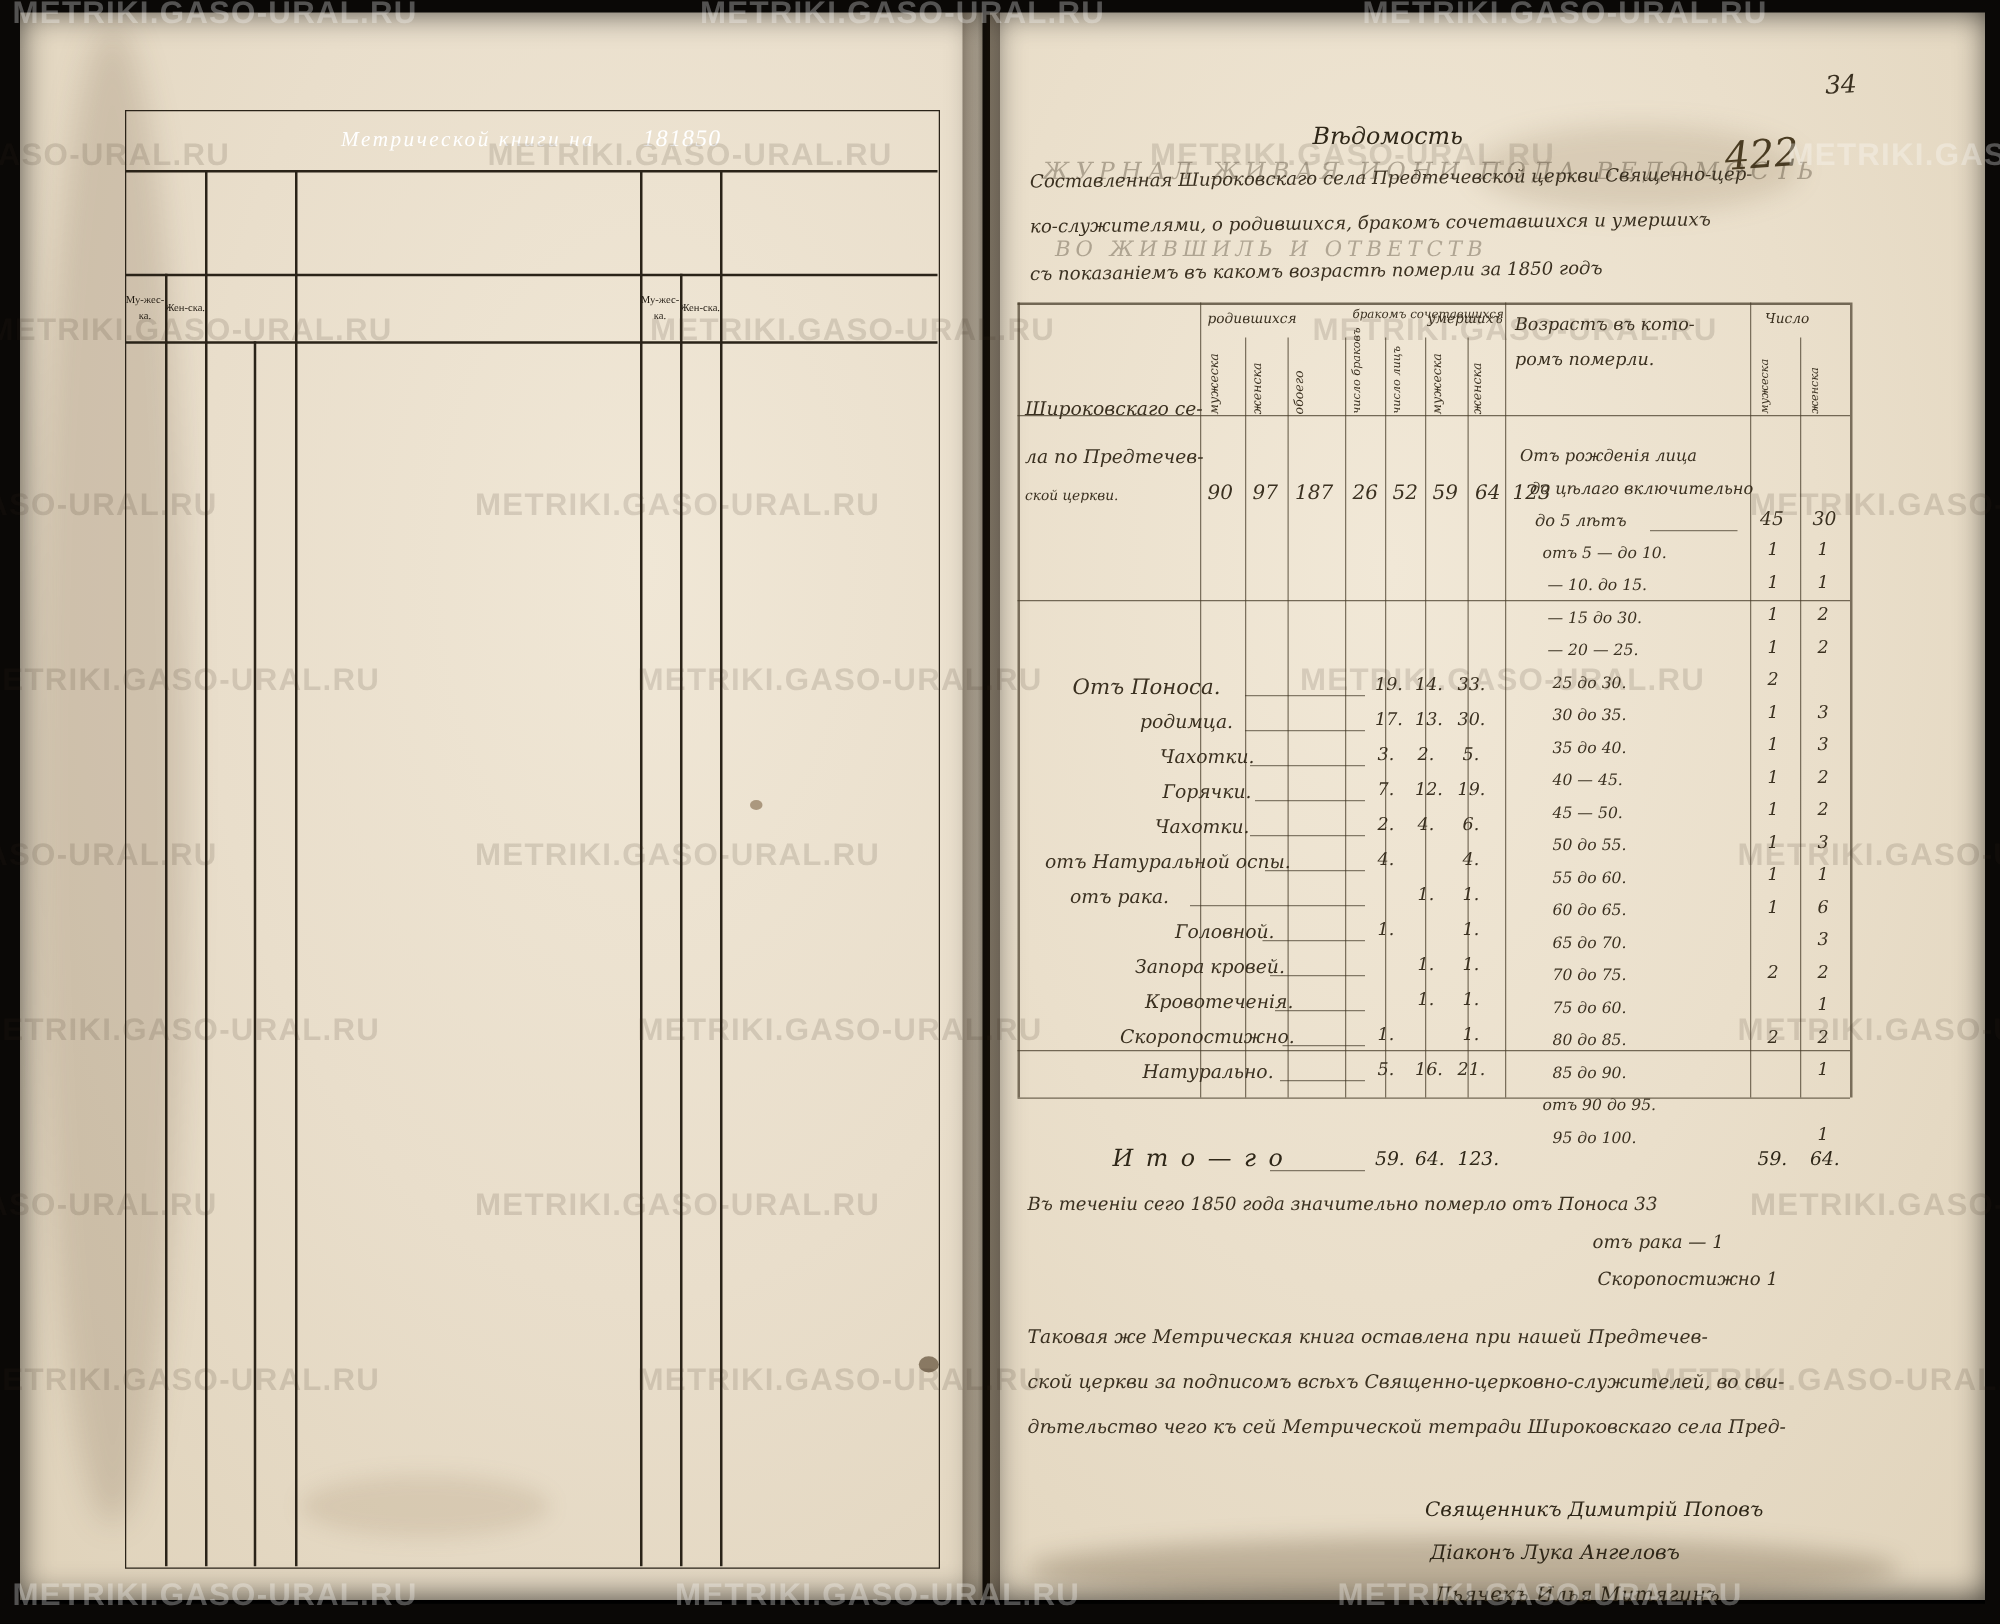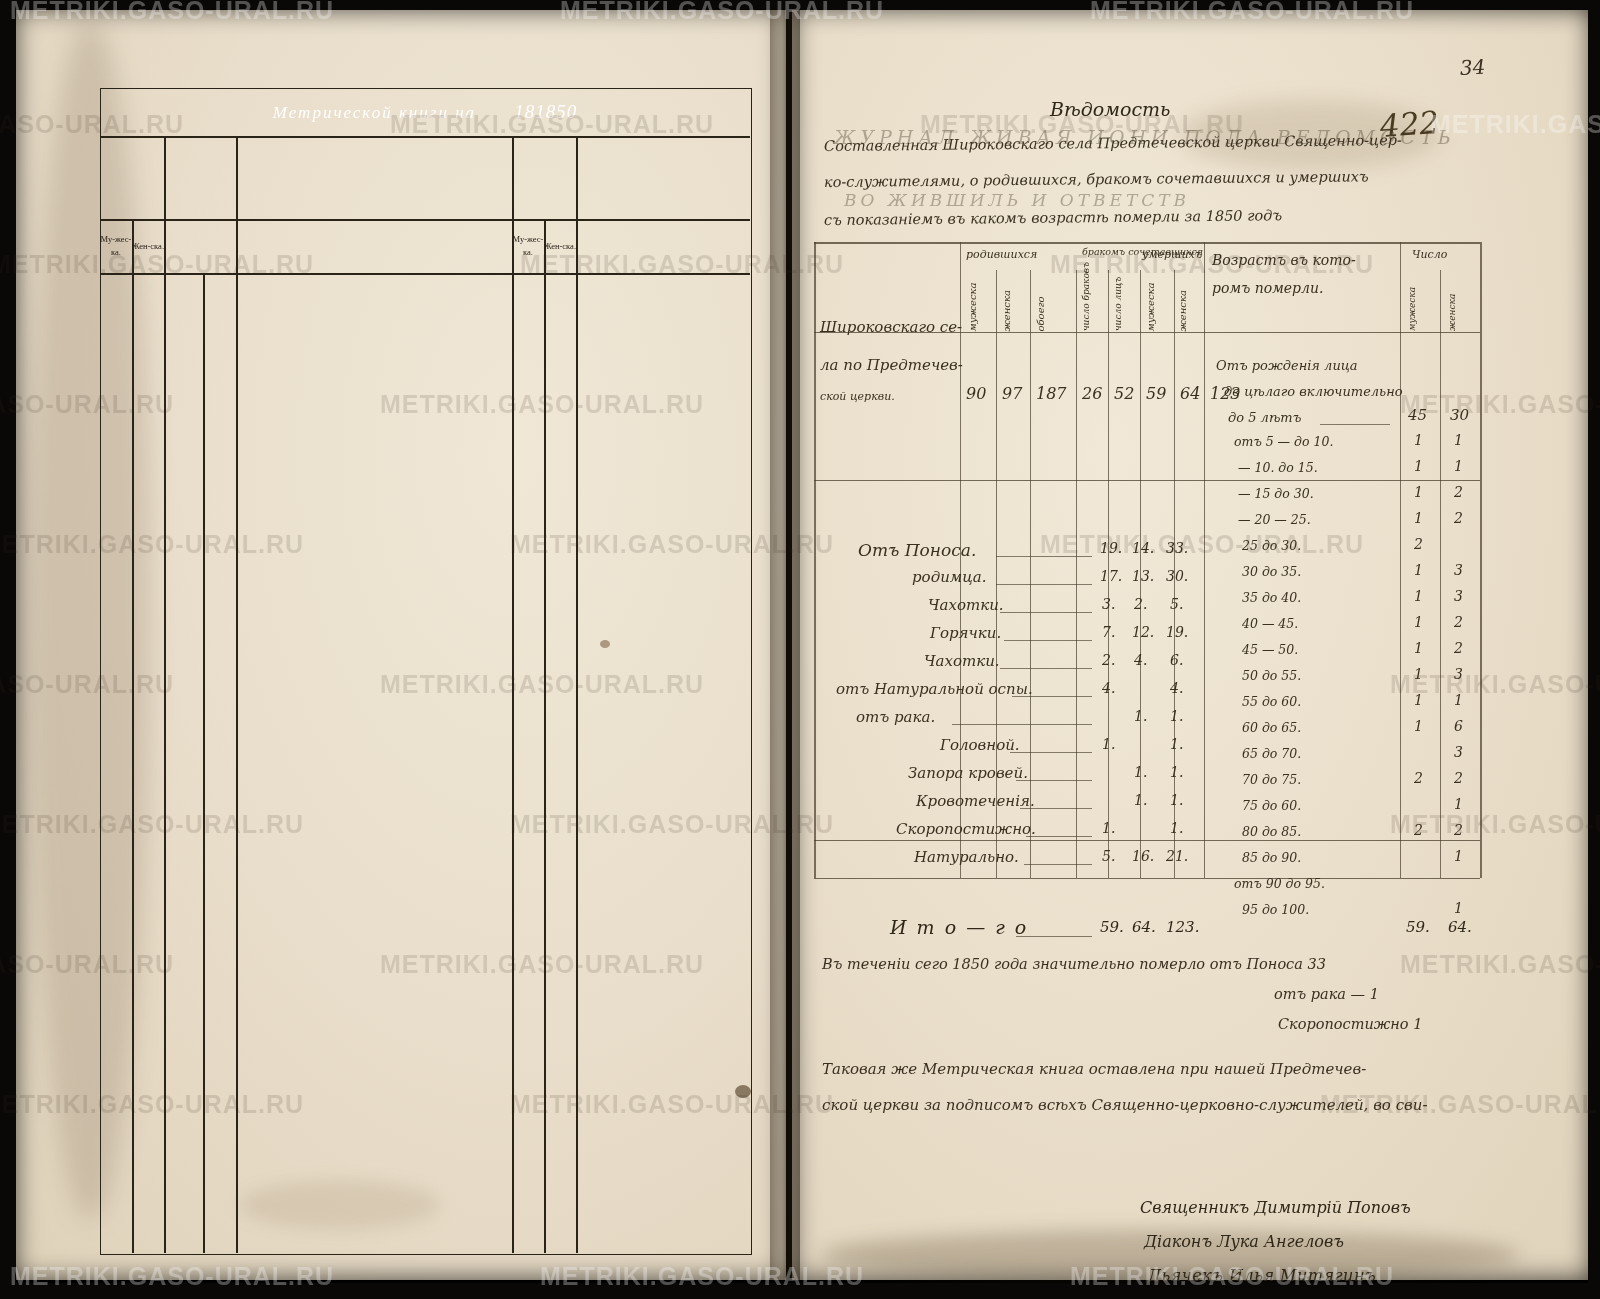--- a/index.html
+++ b/index.html
@@ -325,20 +325,21 @@
     <div class="hw b" style="left:366px;top:878px;font-size:15px;">123.</div>
     <div class="hw b" style="left:606px;top:878px;font-size:15px;">59.</div>
     <div class="hw b" style="left:648px;top:878px;font-size:15px;">64.</div>
 
     <div class="hw" style="left:22px;top:916px;font-size:14.5px;">Въ теченіи сего 1850 года значительно померло отъ Поноса 33</div>
     <div class="hw" style="left:474px;top:946px;font-size:14.5px;">отъ рака — 1</div>
     <div class="hw" style="left:478px;top:976px;font-size:14.5px;">Скоропостижно 1</div>
 
     <div class="hw" style="left:22px;top:1020px;font-size:15px;">Таковая же Метрическая книга оставлена при нашей Предтечев-</div>
     <div class="hw" style="left:22px;top:1056px;font-size:15px;">ской церкви за подписомъ всѣхъ Священно-церковно-служителей, во сви-</div>
+    <div class="hw" style="left:22px;top:1092px;font-size:15px;">дѣтельство чего къ сей Метрической тетради Широковскаго села Пред-</div>
 
     <div class="hw b" style="left:340px;top:1158px;font-size:16px;">Священникъ  Димитрій Поповъ</div>
     <div class="hw b" style="left:344px;top:1192px;font-size:16px;">Діаконъ Лука Ангеловъ</div>
     <div class="hw b" style="left:348px;top:1226px;font-size:16px;letter-spacing:.5px;">Дьячекъ Илья Митягинъ</div>
     <div class="hw b" style="left:320px;top:1258px;font-size:16px;">Пономарь Евфимій Задоринъ</div>
   </div>
 
   <div>
     <div class="wm" style="left:10px;top:-4px;">METRIKI.GASO-URAL.RU</div>
     <div class="wm" style="left:560px;top:-4px;">METRIKI.GASO-URAL.RU</div>

